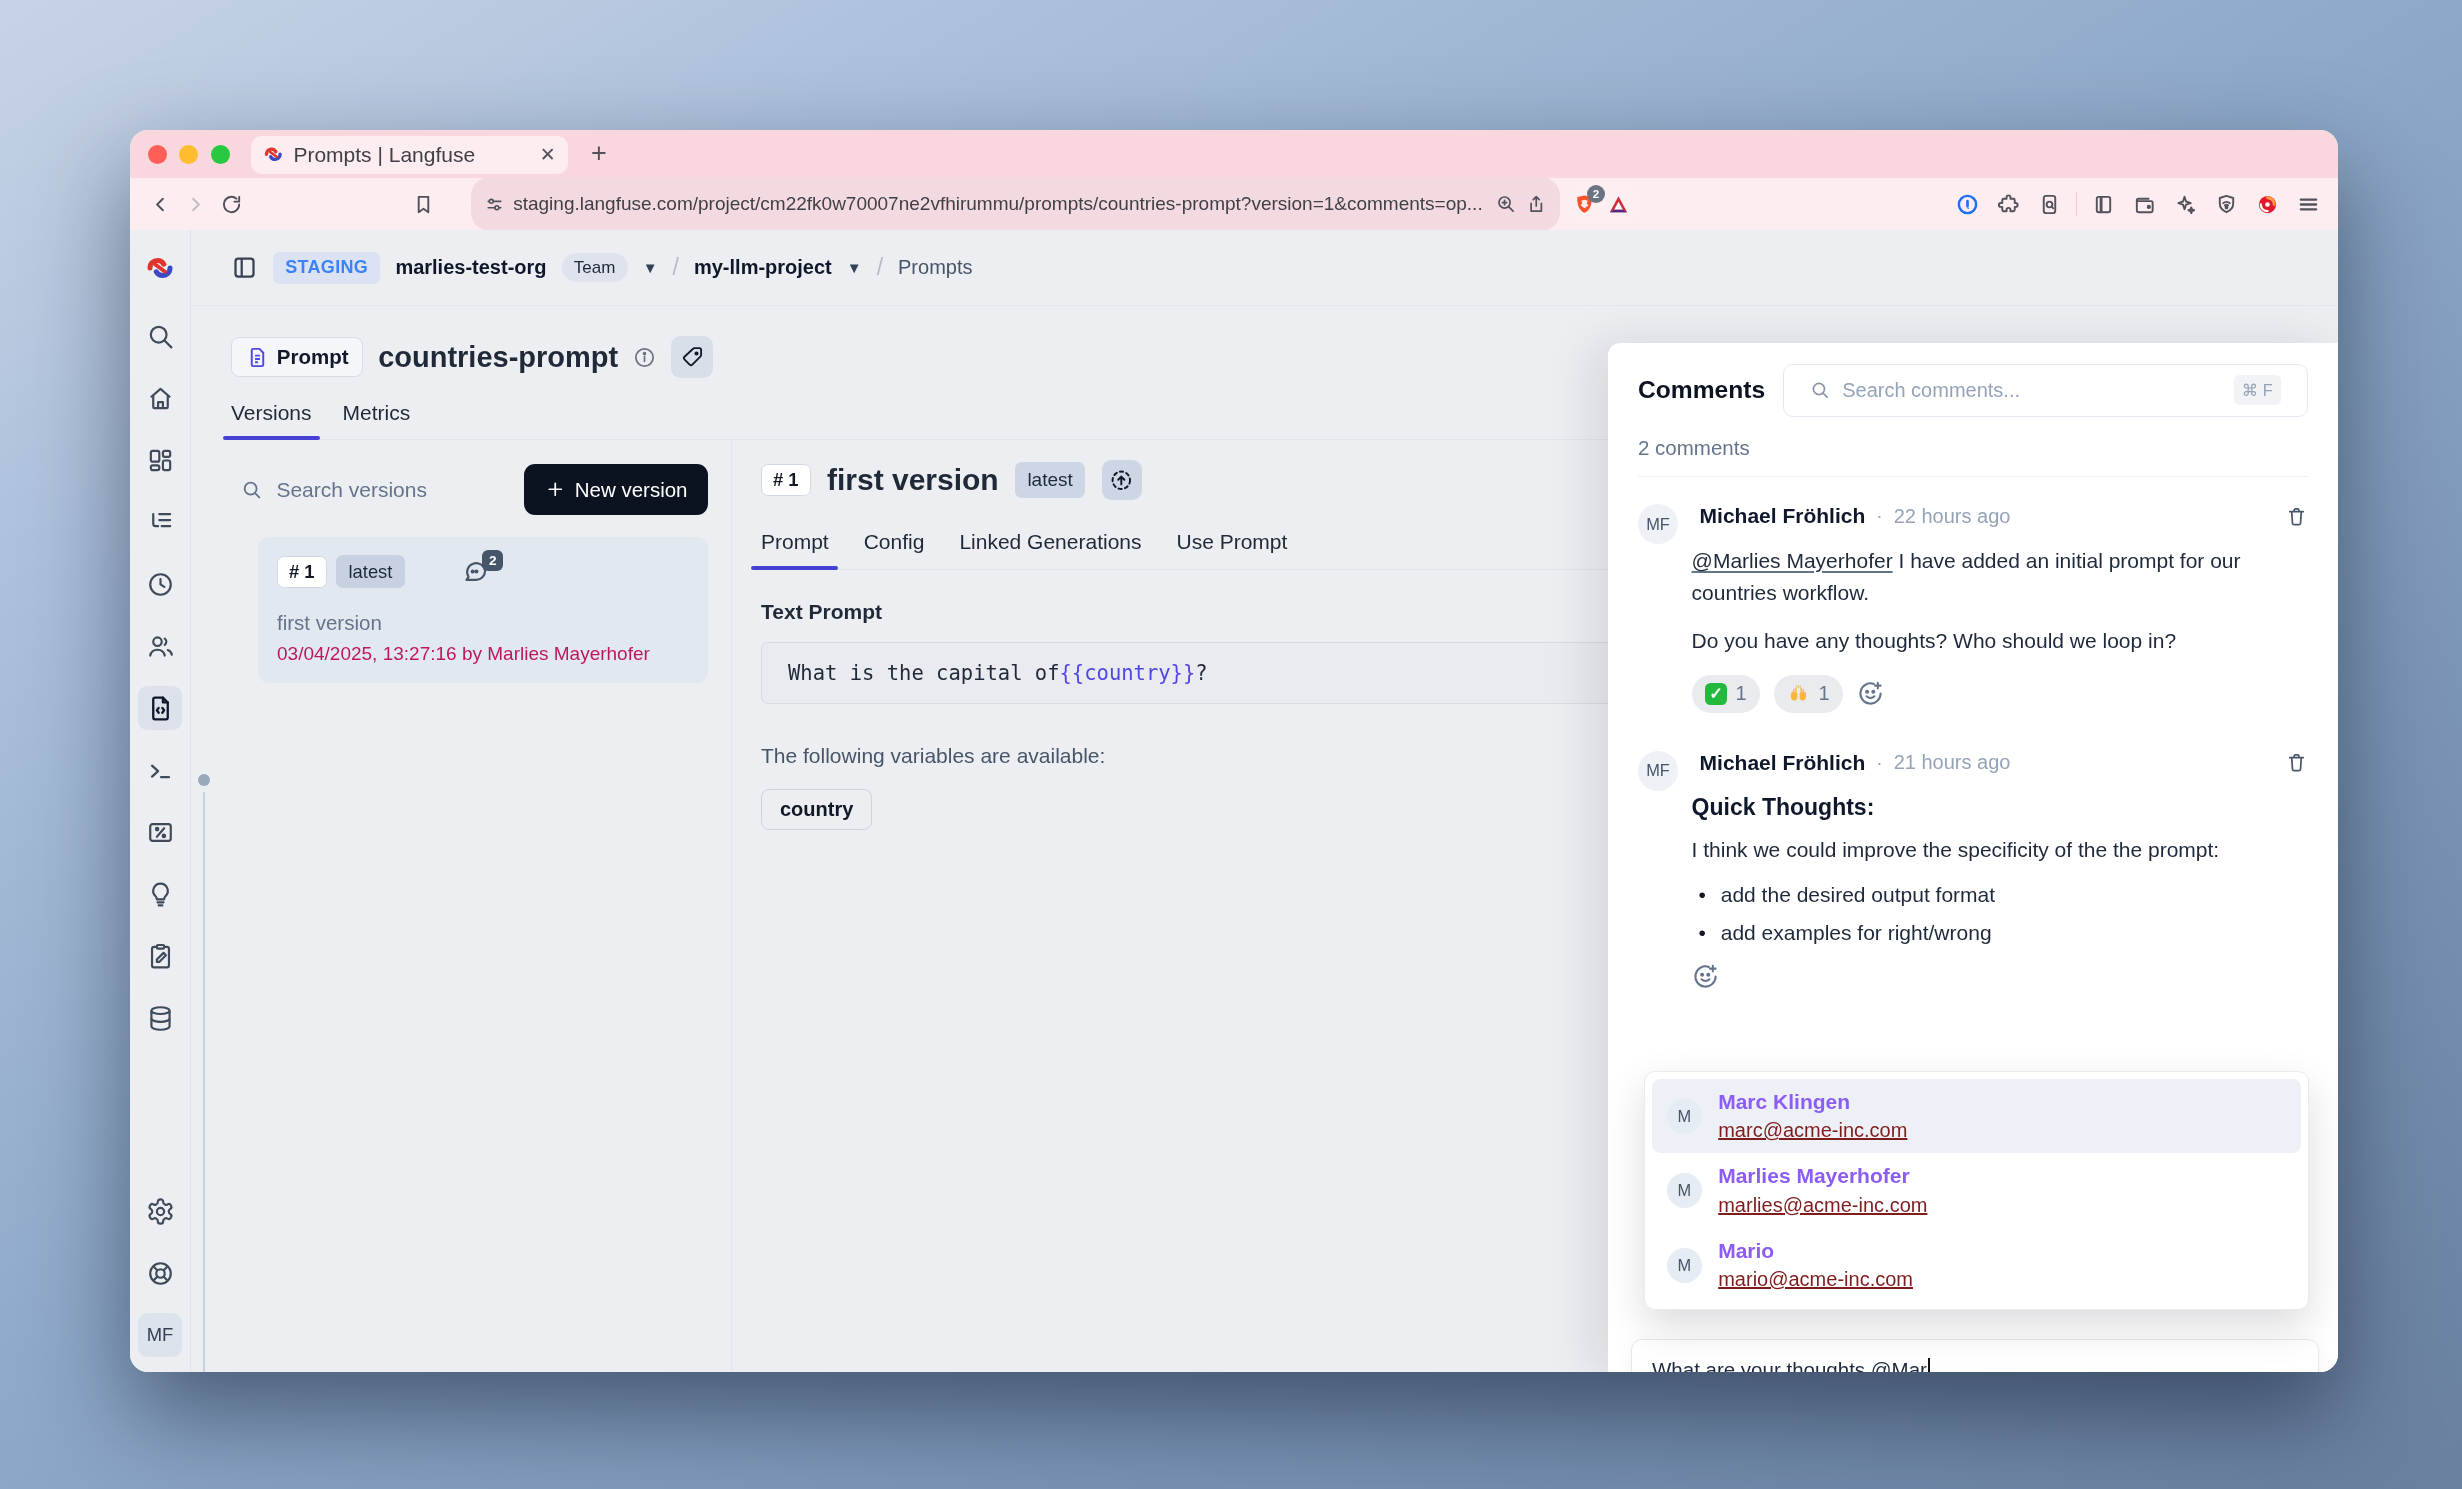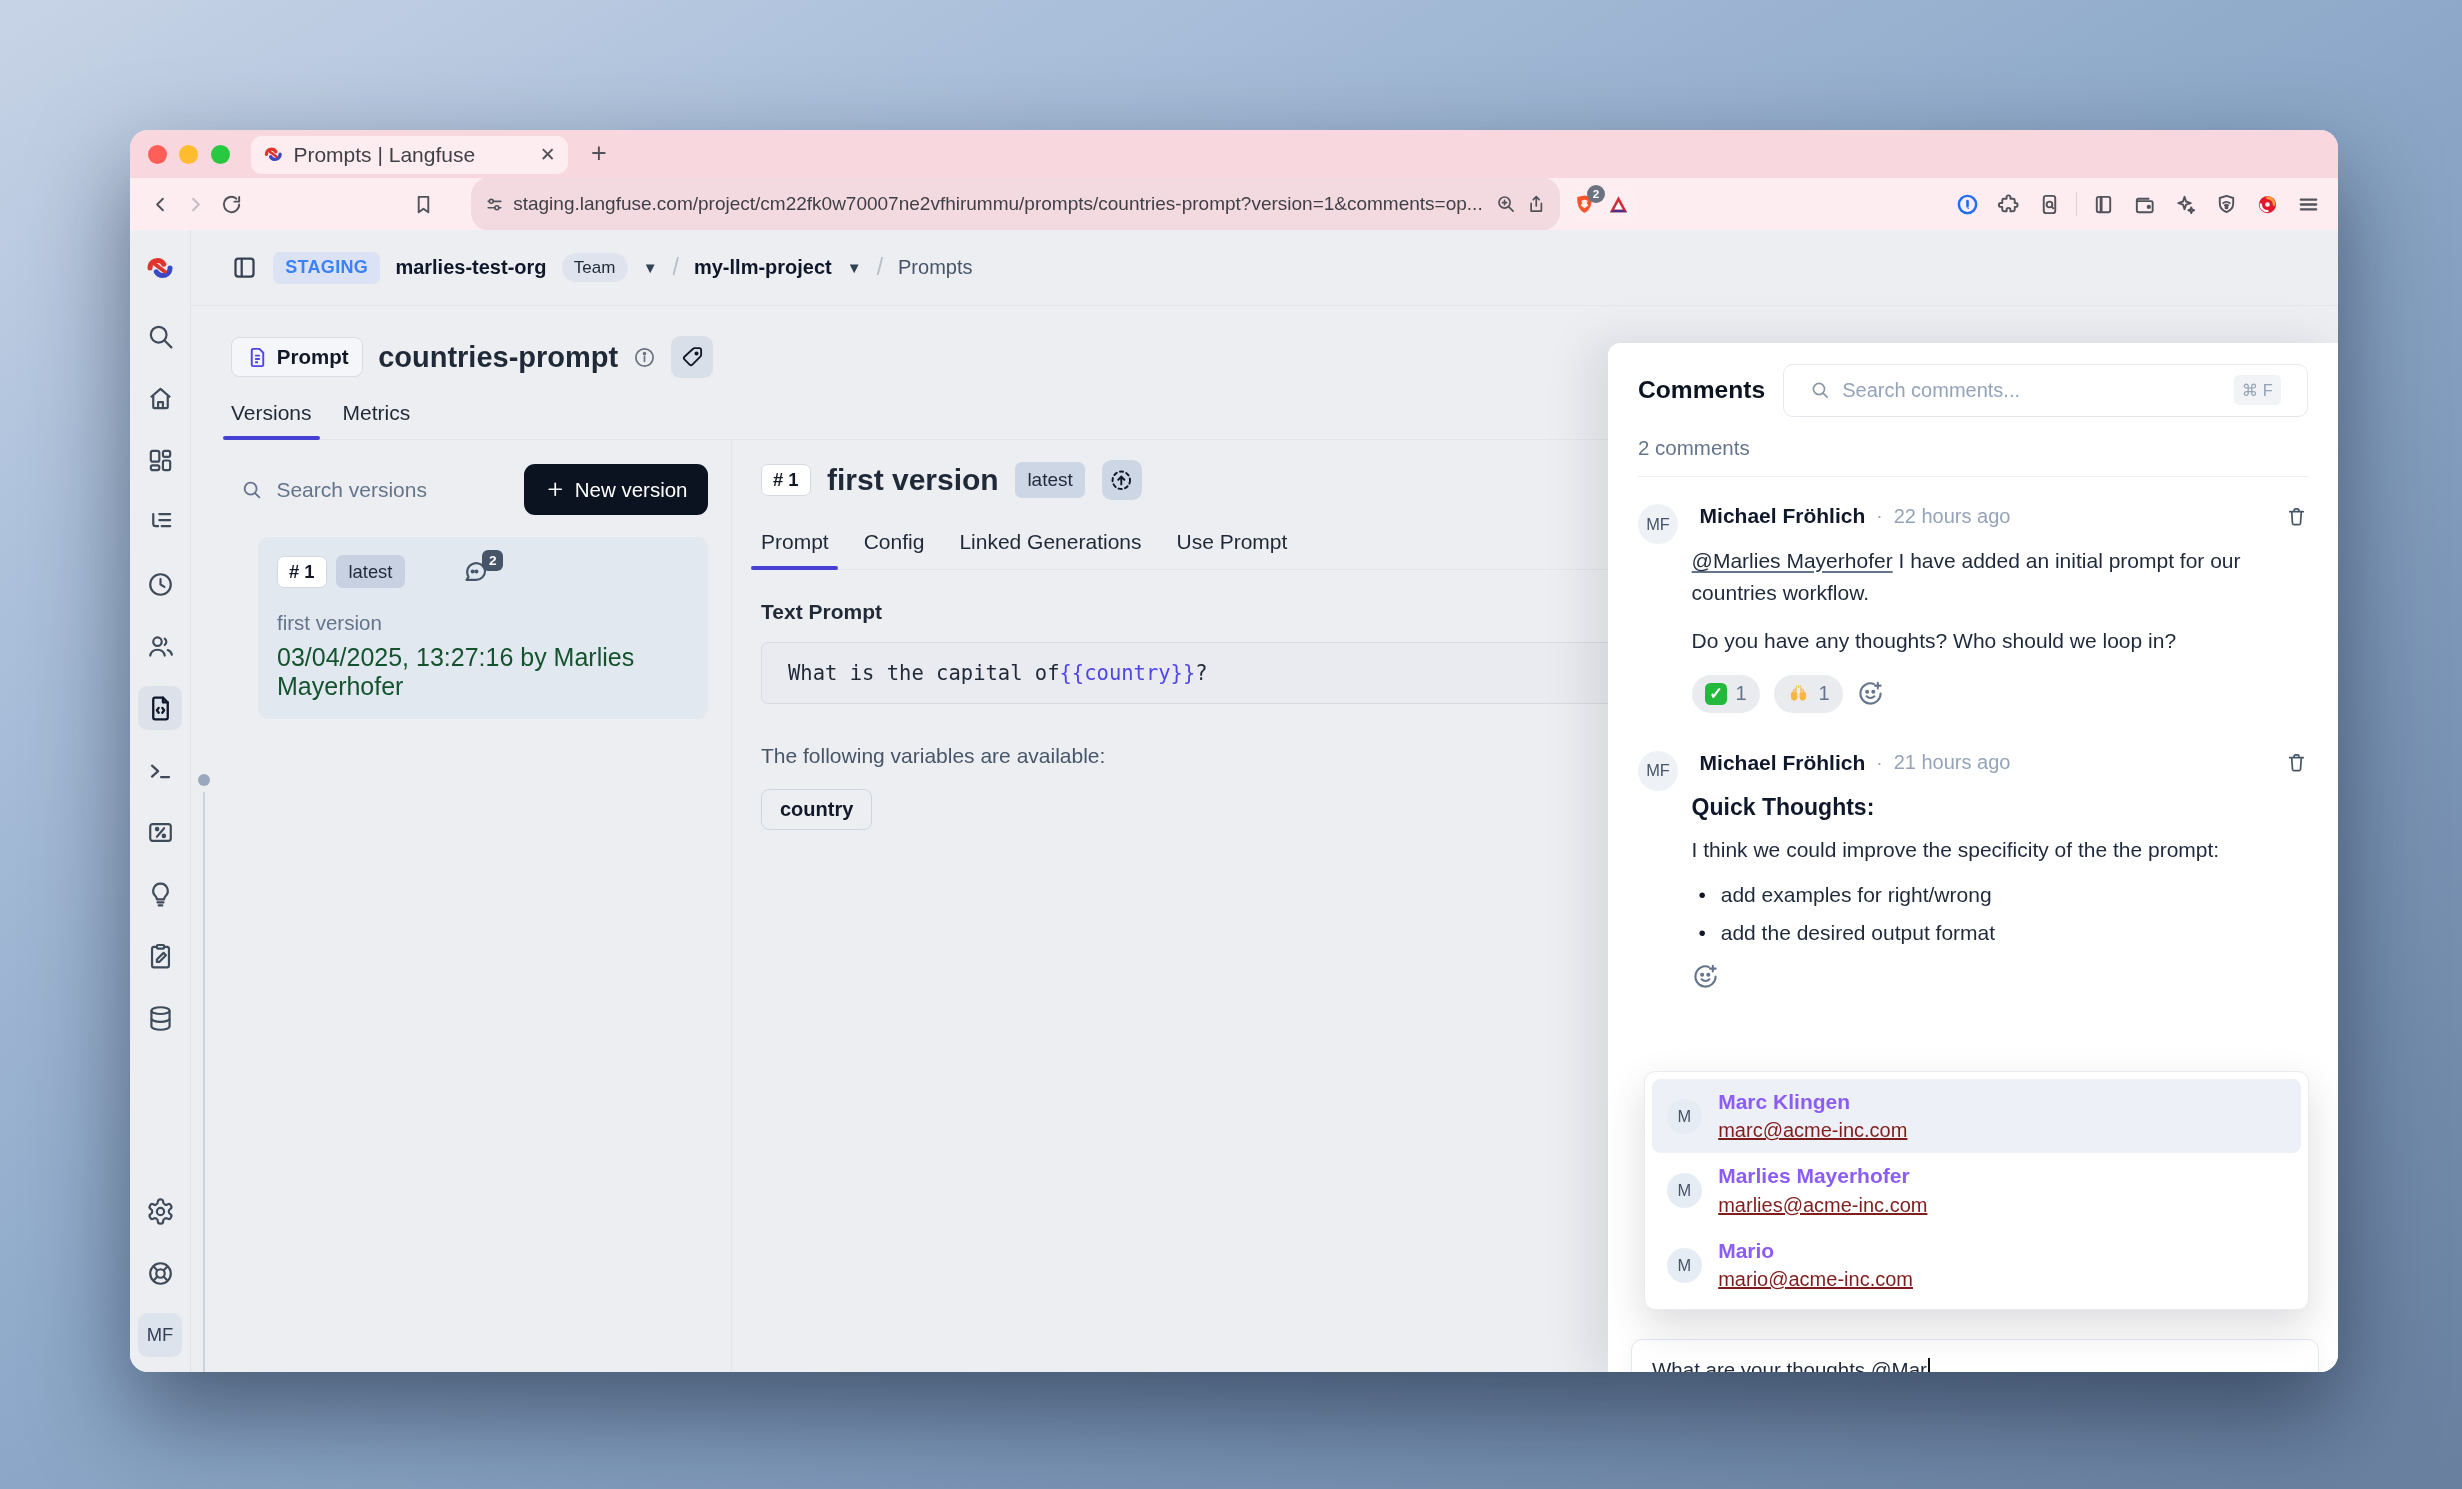--- a/index.html
+++ b/index.html
@@ -72,21 +72,21 @@
   .vdot{position:absolute;left:6.8px;top:334px;width:12.3px;height:12.3px;border-radius:50%;background:#9aa8bd;}
   .vline{position:absolute;left:12.3px;top:352px;bottom:0;width:1.4px;background:#c9d2df;}
   .vchips{display:flex;align-items:center;gap:9.6px;}
   .numchip{background:#fff;border:1.4px solid #d3d9e3;border-radius:6.8px;padding:4.1px 11px;font-size:18.4px;font-weight:600;color:#111827;}
   .latestchip{background:#c7d1e1;border-radius:6.8px;padding:5.5px 12.3px;font-size:18.4px;color:#1e293b;}
   .bubblewrap{position:relative;margin-left:48px;color:#475569;}
   .bubblewrap svg{width:27px;height:27px;}
   .bubblecnt{position:absolute;top:-8.2px;right:-13.6px;background:#475569;color:#fff;border-radius:6.1px;min-width:20.5px;height:20.5px;
              display:flex;align-items:center;justify-content:center;font-size:13.6px;font-weight:bold;}
   .vname{font-size:20.5px;color:#64748b;margin-top:23px;}
-  .vmeta{font-size:25px;color:#14532d;margin-top:8.2px;}
+  .vmeta{font-size:19px;color:#be185d;margin-top:8.2px;}
   .detcol{flex:1;min-width:0;padding:20.5px 0 0 29px;}
   .dethead{display:flex;align-items:center;gap:16.4px;}
   .dettitle{font-size:30px;font-weight:bold;color:#1f2937;}
   .detlatest{background:#cdd6e4;border-radius:6.8px;padding:6.8px 12.3px;font-size:19px;color:#1e293b;}
   .promote{width:40px;height:40px;background:#cdd6e4;border-radius:9.6px;display:flex;align-items:center;justify-content:center;color:#111827;}
   .promote svg{width:24.6px;height:24.6px;}
   .dettabs{display:flex;gap:35px;margin-top:30px;border-bottom:1.4px solid #e1e4e9;padding-right:41px;}
   .dtab{font-size:21px;color:#1f2937;padding-bottom:15px;position:relative;}
   .dtab.active{font-weight:500;}
   .dtab.active:after{content:"";position:absolute;left:-9.6px;right:-9.6px;bottom:-1.4px;height:4.1px;background:#4740d4;border-radius:2px;}
@@ -581,24 +581,24 @@
             <span class="trash">
               <svg viewBox="0 0 24 24" fill="none" stroke="currentColor" stroke-width="1.8" stroke-linecap="round">
                   <path d="M5 7h14M9.5 7V5.5A1.5 1.5 0 0 1 11 4h2a1.5 1.5 0 0 1 1.5 1.5V7M7 7l.8 12a1.5 1.5 0 0 0 1.5 1.4h5.4a1.5 1.5 0 0 0 1.5-1.4L17 7"></path>
                 </svg>
             </span>
           </div>
           <div class="cheading">Quick Thoughts:</div>
           <div class="ctext" style="margin-top:13.6px">I think we could improve the specificity of the the prompt:</div>
           <div class="bullets">
             <div class="bullet">
-                <span>add examples for right/wrong</span>
+                <span>add the desired output format</span>
               </div>
             <div class="bullet">
-                <span>add the desired output format</span>
+                <span>add examples for right/wrong</span>
               </div>
           </div>
           <div class="addreact" style="margin-top:18px">
             <svg viewBox="0 0 24 24" fill="none" stroke="currentColor" stroke-width="1.8" stroke-linecap="round">
                 <path d="M21 12a9 9 0 1 1-6-8.5"></path>
                 <path d="M18.5 2.5v5M16 5h5"></path>
                 <circle cx="9" cy="10.5" r=".9" fill="currentColor"></circle>
                 <circle cx="14.5" cy="10.5" r=".9" fill="currentColor"></circle>
                 <path d="M8.5 14.5a5 5 0 0 0 7 0"></path>
               </svg>

